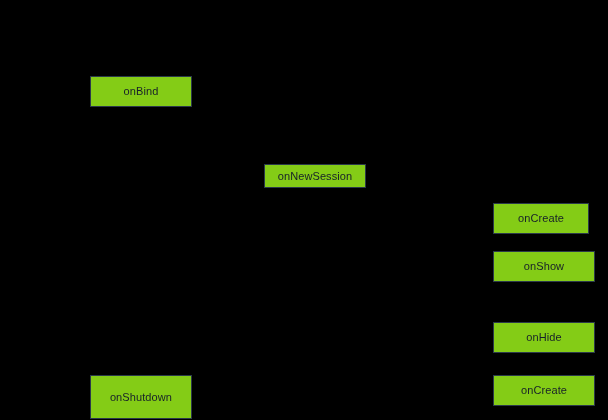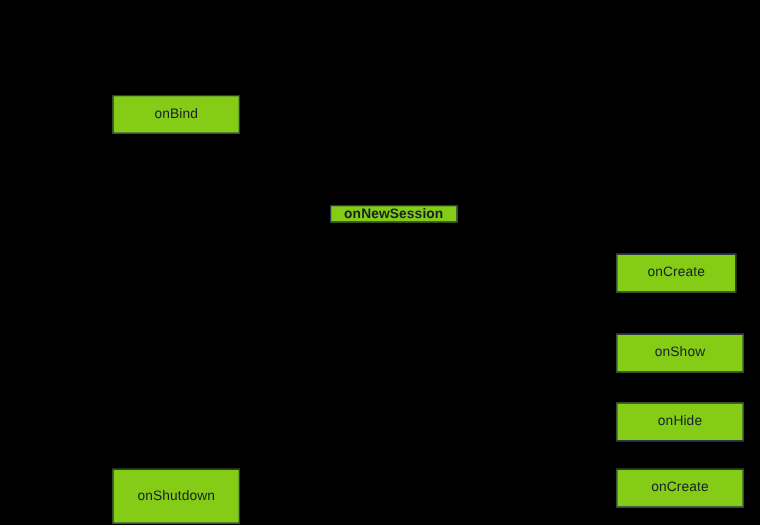--- a/index.html
+++ b/index.html
@@ -40,29 +40,29 @@
 </head>
 <body>
 
 <div id="canvas">
 
   <div class="node" style="left:90px; top:76px; width:102px; height:31px;">
     <span class="node-label">onBind</span>
   </div>
 
 
-  <div class="node" style="left:264px; top:164px; width:102px; height:14px;font-weight:bold;">
+  <div class="node" style="left:264px; top:164px; width:102px; height:24px;">
     <span class="node-label">onNewSession</span>
   </div>
 
   <div class="node" style="left:493px; top:203px; width:96px; height:31px;">
     <span class="node-label">onCreate</span>
   </div>
 
-  <div class="node" style="left:493px; top:251px; width:102px; height:31px;margin-top:16px;">
+  <div class="node" style="left:493px; top:251px; width:102px; height:31px;">
     <span class="node-label">onShow</span>
   </div>
 
   <div class="node" style="left:493px; top:298px; width:102px; height:31px;margin-top:24px;">
     <span class="node-label">onHide</span>
   </div>
 
   <div class="node" style="left:90px; top:375px; width:102px; height:44px;">
     <span class="node-label">onShutdown</span>
   </div>

